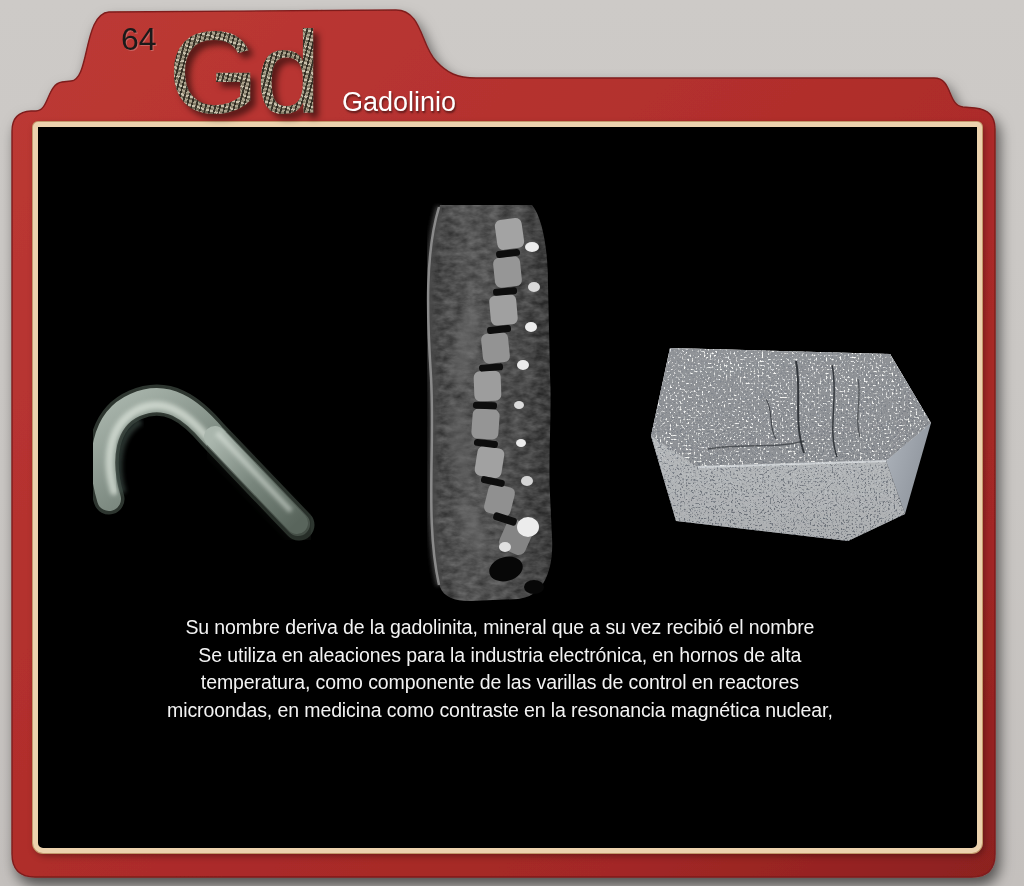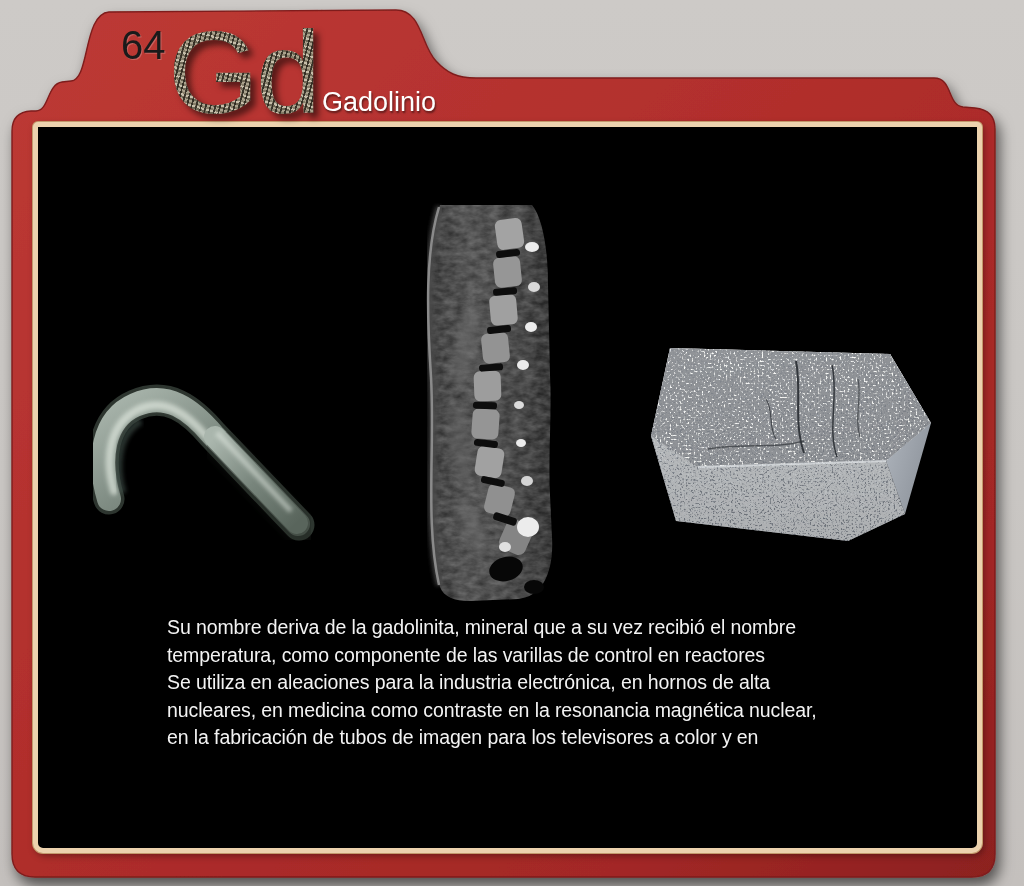--- a/index.html
+++ b/index.html
@@ -25,46 +25,45 @@
     box-shadow:0 0 0 1px #c3996c, 2px 3px 7px rgba(0,0,0,0.35);
     z-index:2;
   }
   .figure{position:absolute;display:block;}
   .fig-hook{left:55px;top:246px;}
   .fig-mri{left:372px;top:68px;}
   .fig-chunk{left:608px;top:212px;}
   
   .atomic-number{
     position:absolute;left:121px;top:22px;z-index:3;
-    font-size:40px;line-height:34px;color:#1a1a1a;font-weight:500;
+    font-size:32px;line-height:34px;color:#1a1a1a;font-weight:500;
     text-shadow:1px 1px 0 rgba(255,255,255,0.22);
-    margin-top:6px;
   }
   .symbol{
     position:absolute;left:168px;top:13px;z-index:3;
     font-size:117px;line-height:120px;font-weight:400;
     letter-spacing:-3px;
     background:
       repeating-linear-gradient(105deg, rgba(38,34,26,0.85) 0 1.6px, rgba(38,34,26,0) 1.6px 4.6px),
       repeating-linear-gradient(16deg, #c6beaa 0 2px, #857d69 2px 4px, #aaa28d 4px 6px, #6e6755 6px 8px);
     -webkit-background-clip:text;background-clip:text;
     color:transparent;
     filter:drop-shadow(5px 5px 3px rgba(0,0,0,0.55));
   }
   .element-name{
-    position:absolute;left:322px;top:87px;z-index:3;
+    position:absolute;left:342px;top:87px;z-index:3;
     font-size:27px;line-height:30px;color:#ffffff;font-weight:400;
     text-shadow:1px 2px 2px rgba(0,0,0,0.5);
   }
   .description{
     position:absolute;left:129px;top:487px;
     color:#f3f3f3;font-size:19.5px;line-height:27.5px;
     letter-spacing:-0.1px;
   }
-  .description .line{white-space:nowrap;}
+  .description .line{white-space:nowrap;text-align:center;}
 </style>
 </head>
 <body>
 
 <div class="stage">
 
   <svg width="0" height="0" style="position:absolute" aria-hidden="true">
     <defs>
       <linearGradient id="redgrad" x1="0" y1="0" x2="1" y2="1">
         <stop offset="0" stop-color="#bd3a35"></stop>
@@ -217,20 +216,19 @@
         <path d="M 186 26 C 193 56 181 90 191 118" stroke-width="1.5"></path>
         <path d="M 120 60 C 128 72 122 88 130 100" stroke-width="1.2" opacity="0.8"></path>
         <path d="M 62 110 C 96 104 130 110 158 102" stroke-width="1.4" opacity="0.7"></path>
         <path d="M 212 40 C 216 60 208 80 214 98" stroke-width="1.2" opacity="0.7"></path>
       </g>
       <path d="M 52 128 L 240 122" stroke="#e9edf0" stroke-width="2" opacity="0.65"></path>
     </svg>
 
     <div class="description">
       <div class="line">Su nombre deriva de la gadolinita, mineral que a su vez recibió el nombre</div>
+      <div class="line">Se utiliza en aleaciones para la industria electrónica, en hornos de alta</div>
       <div class="line">temperatura, como componente de las varillas de control en reactores</div>
-      <div class="line">Se utiliza en aleaciones para la industria electrónica, en hornos de alta</div>
-      <div class="line">nucleares, en medicina como contraste en la resonancia magnética nuclear,</div>
-      <div class="line">en la fabricación de tubos de imagen para los televisores a color y en</div>
+      <div class="line">microondas, en medicina como contraste en la resonancia magnética nuclear,</div>
     </div>
 
   </div>
 </div>
 
 </body></html>

